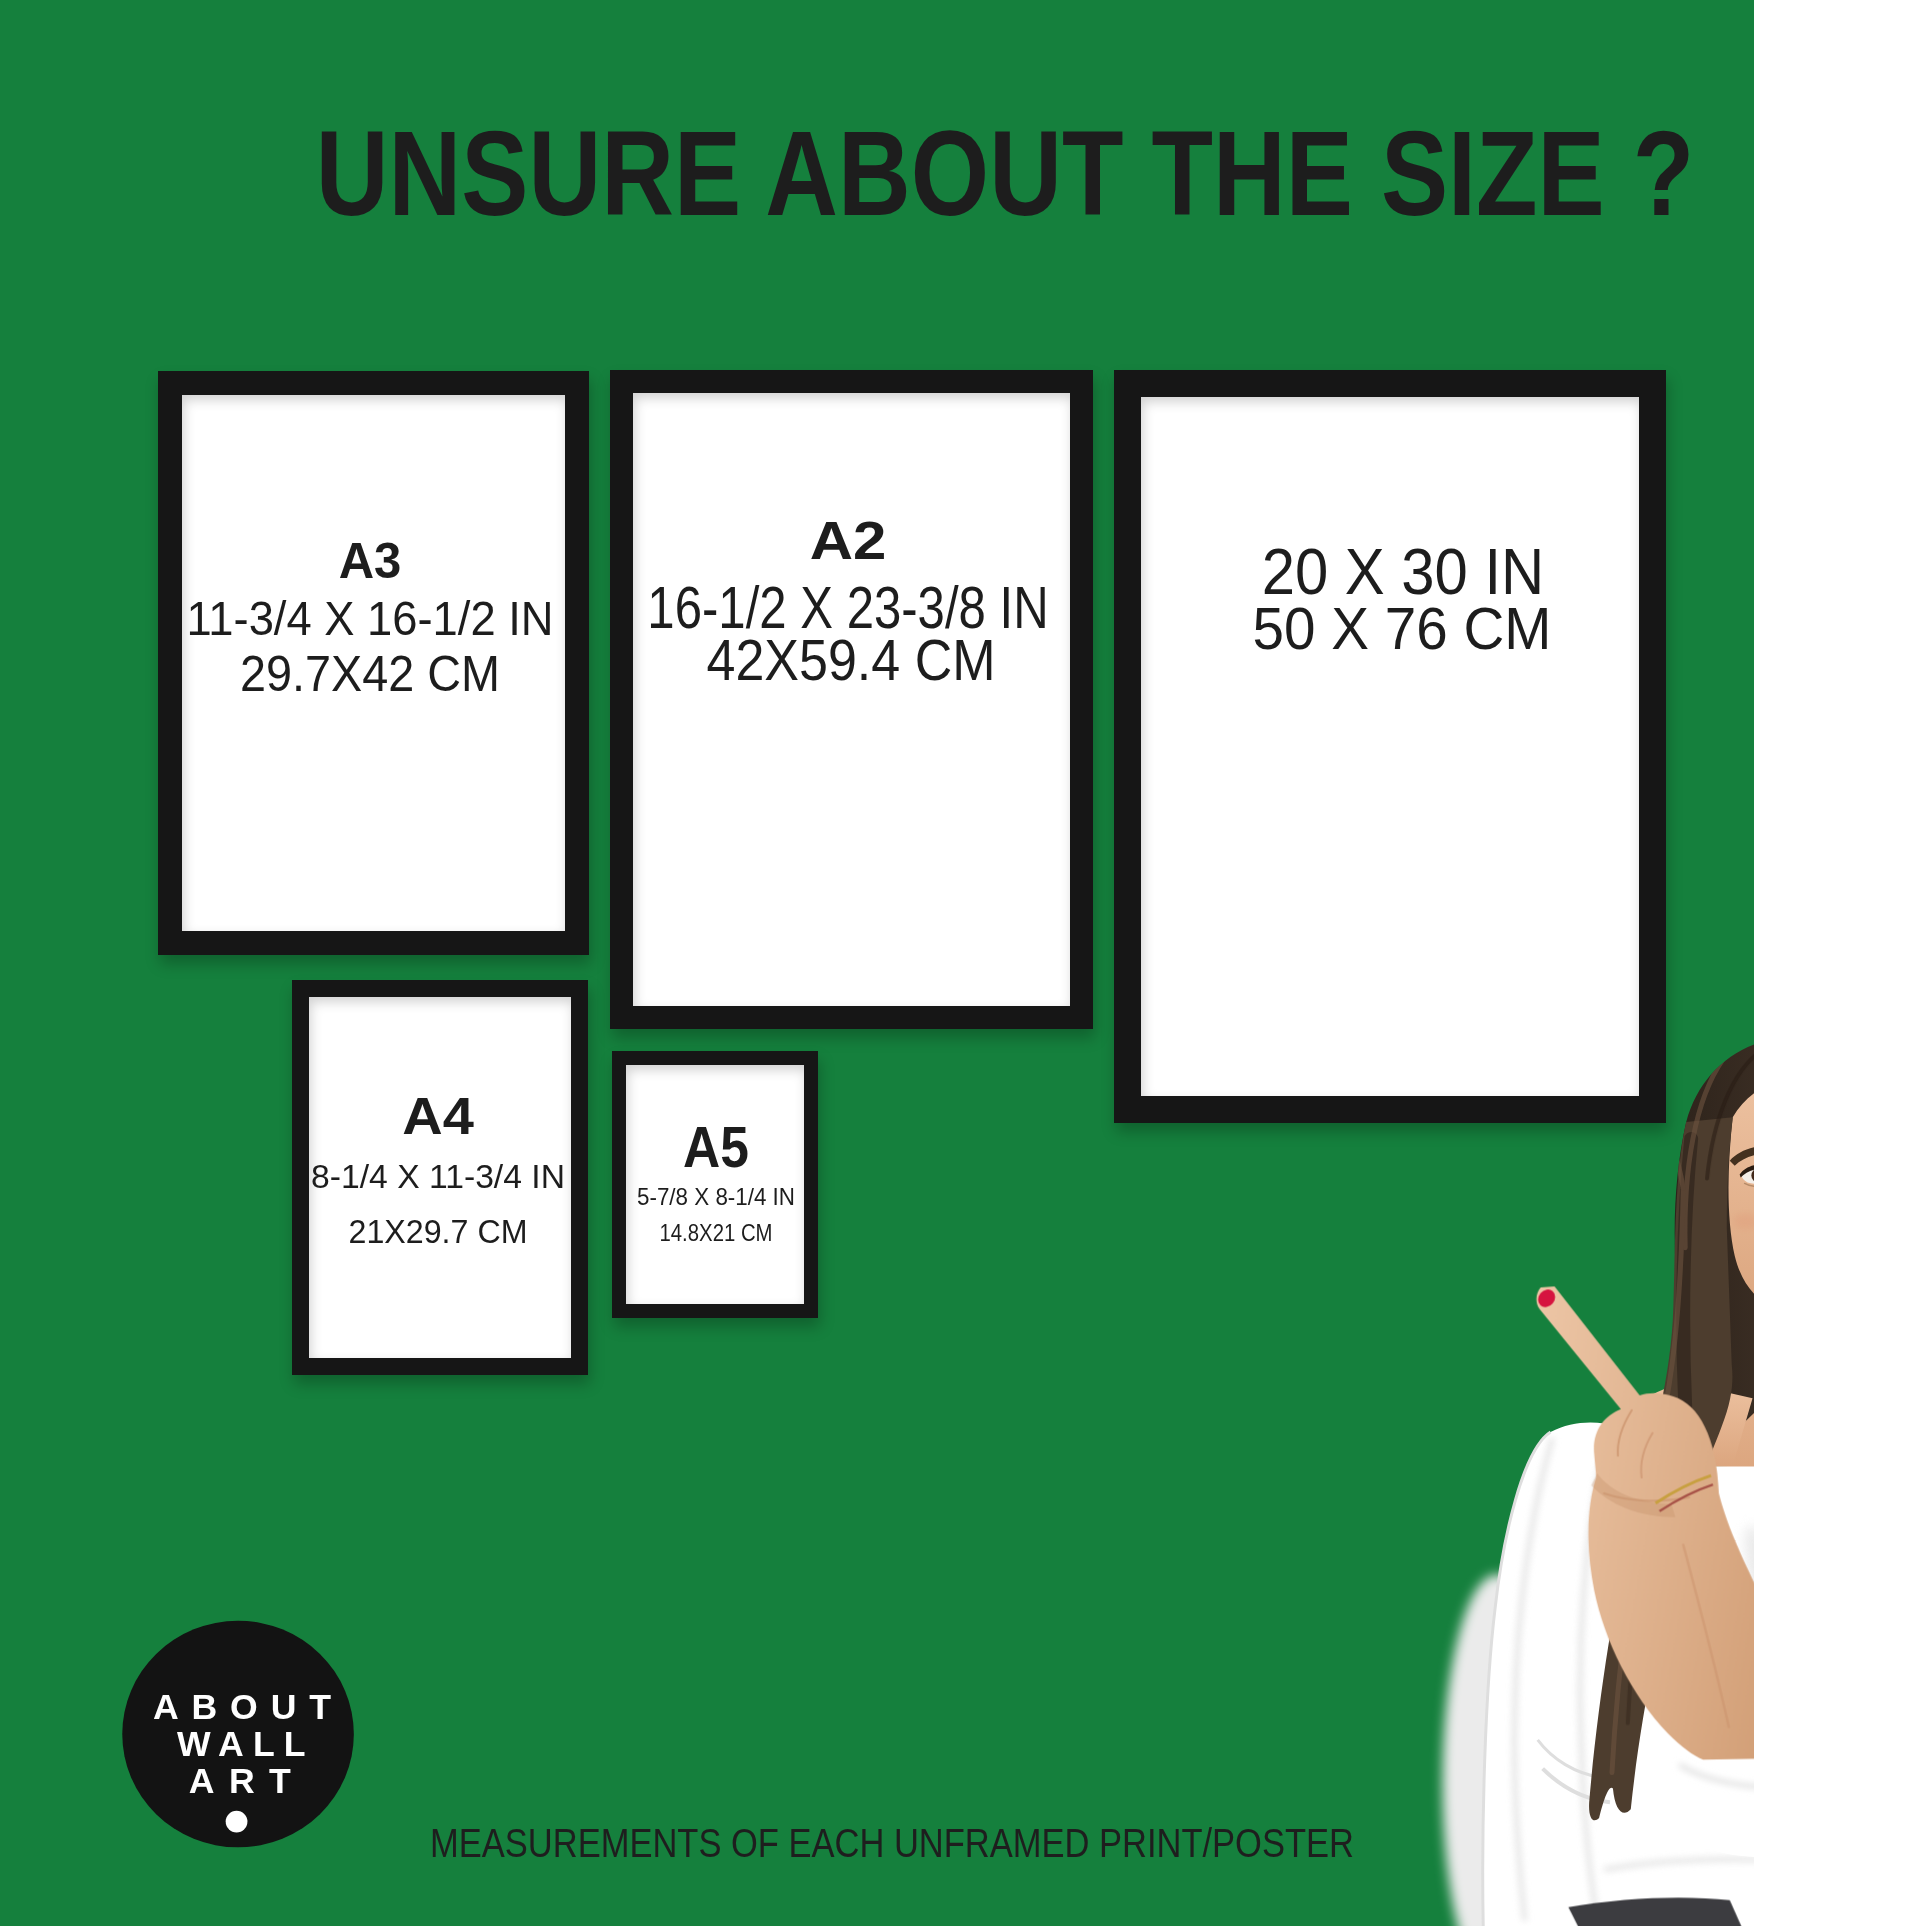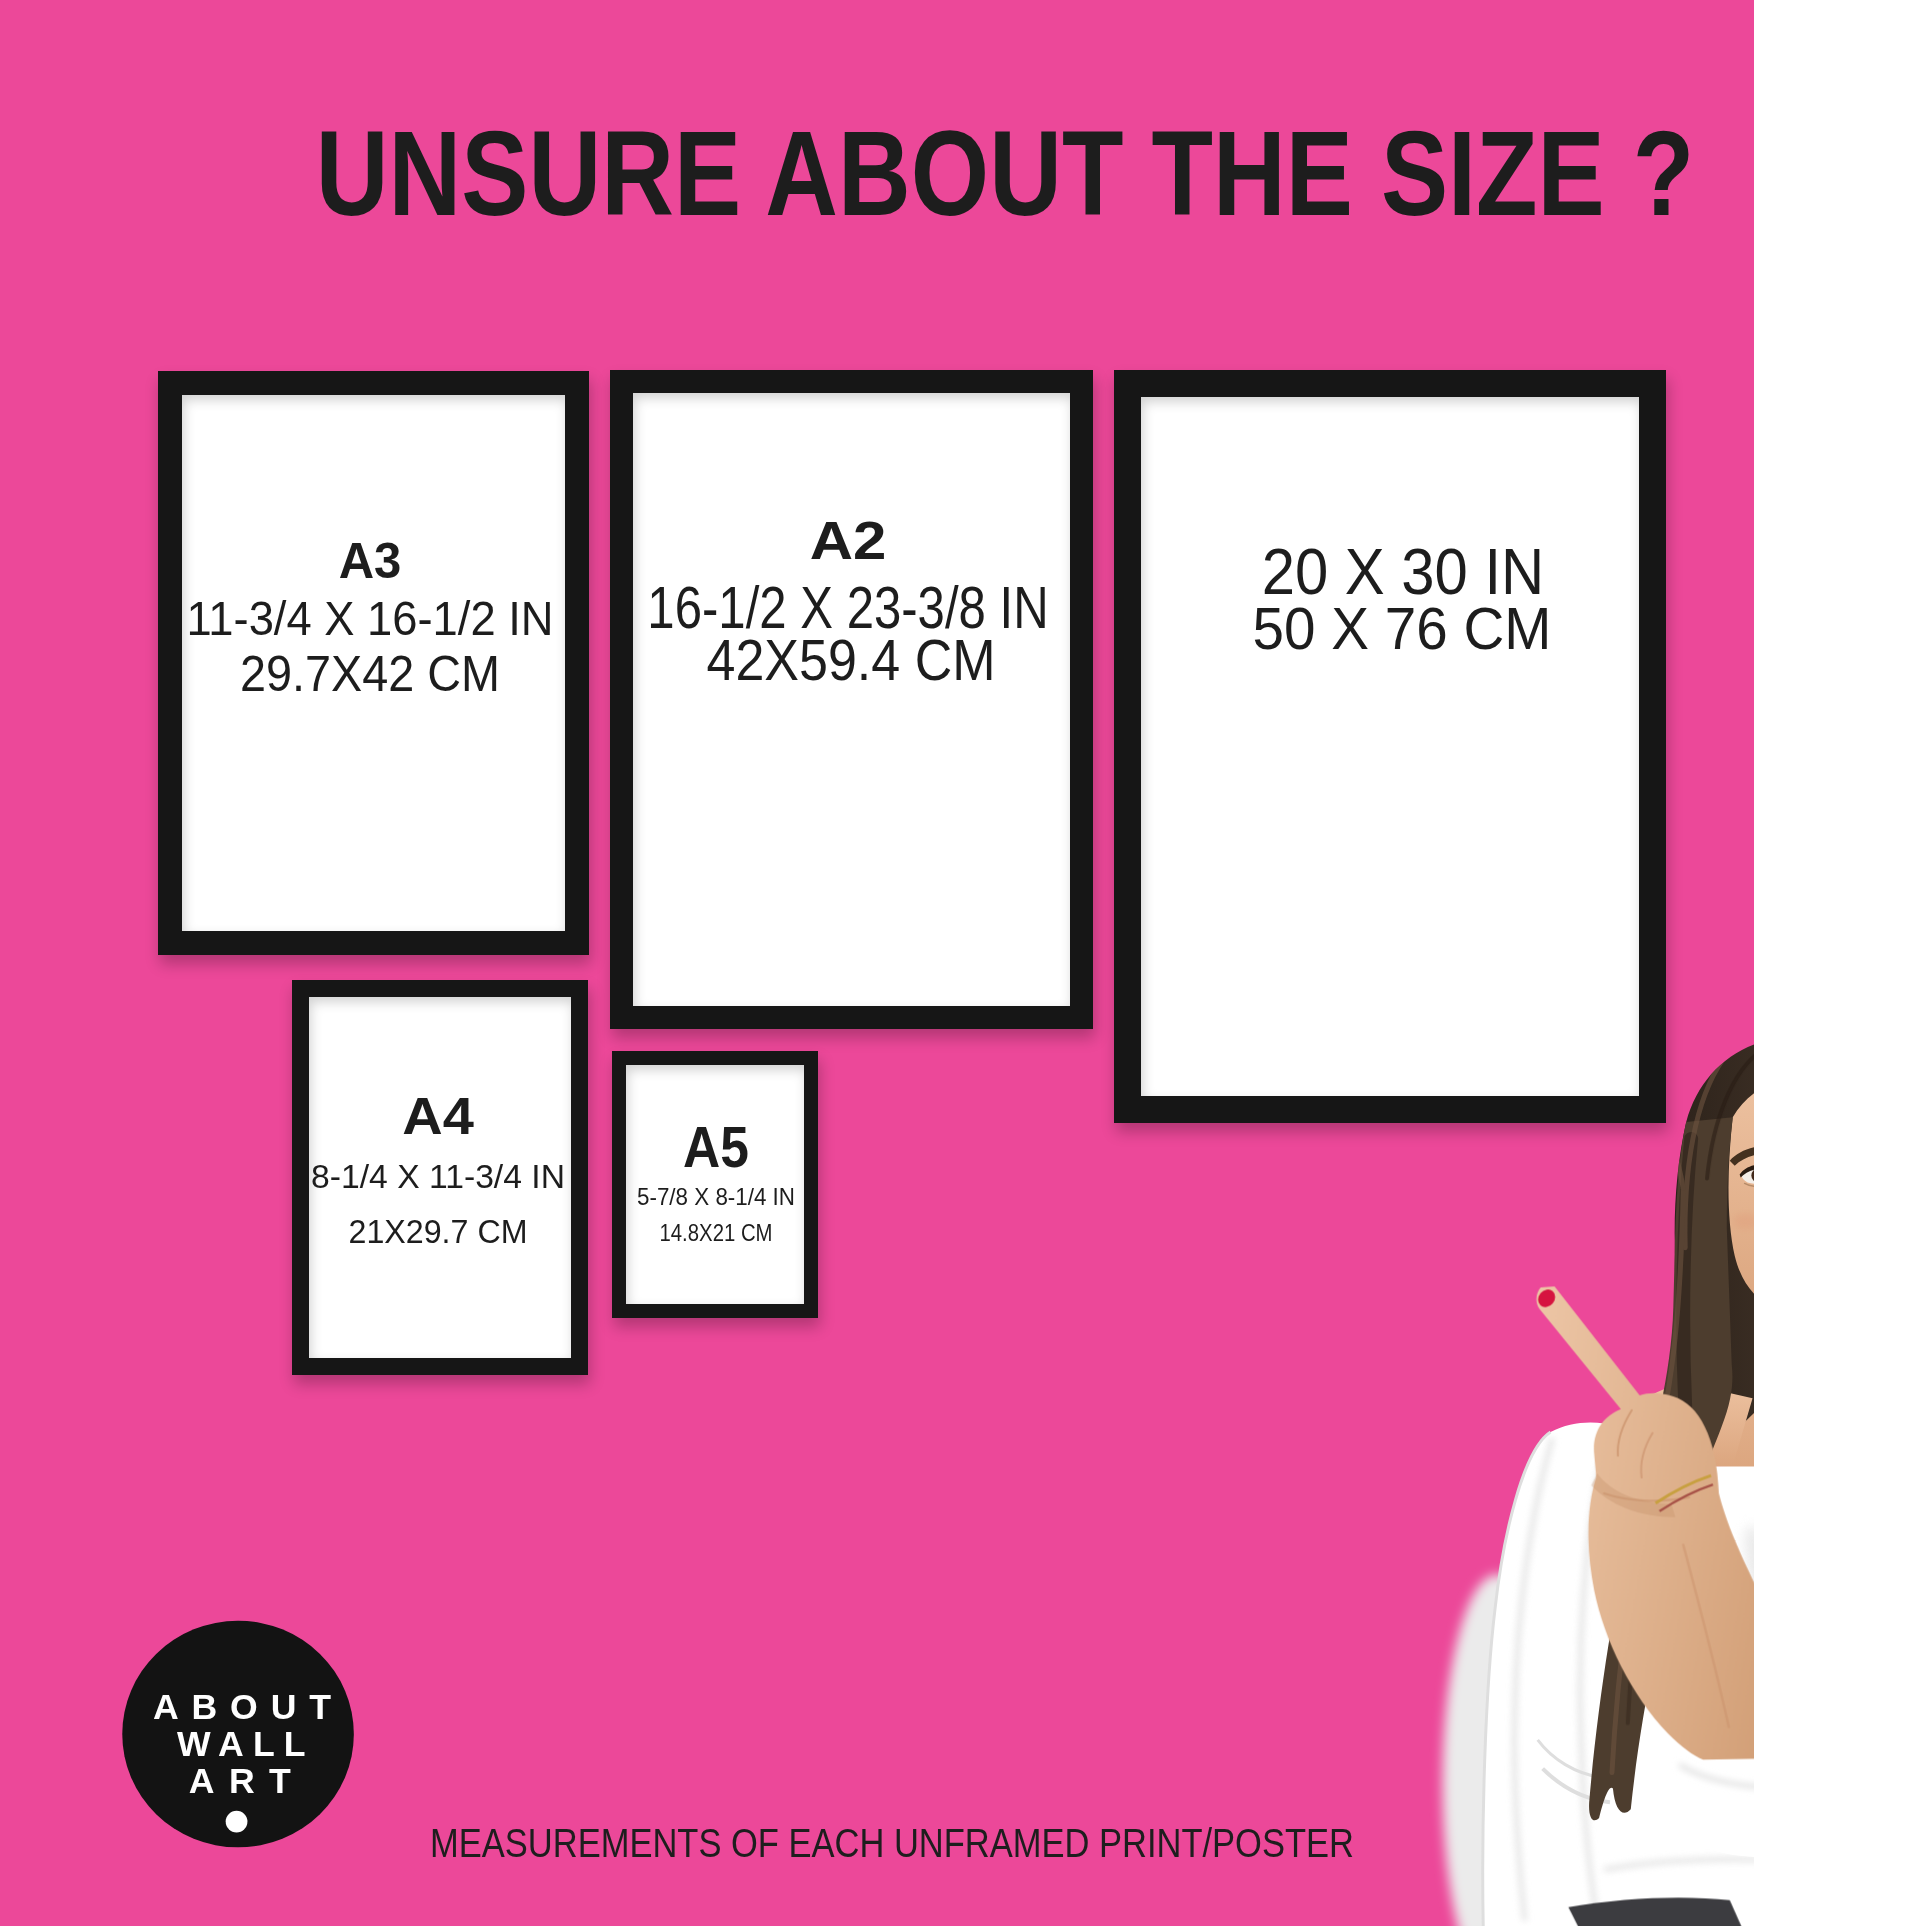--- a/index.html
+++ b/index.html
@@ -1,16 +1,16 @@
 <!DOCTYPE html>
 <html><head>
 <meta charset="utf-8">
 <style>
   html,body{margin:0;padding:0;background:#fff;}
-  #page{position:relative;width:1754px;height:1927px;background:#ec4899;overflow:hidden;
+  #page{position:relative;width:1754px;height:1927px;background:#15803d;overflow:hidden;
         font-family:"Liberation Sans",sans-serif;}
   .frame{position:absolute;background:#161616;box-shadow:2px 9px 14px rgba(0,0,0,0.24);}
   .frame .inner{position:absolute;background:#fff;box-shadow:inset 2px 5px 12px rgba(0,0,0,0.18);}
   .lbl{position:absolute;white-space:nowrap;transform:translate(-50%,-50%);color:#1d1d1d;}
   .b{font-weight:bold;}
 </style>
 </head>
 <body>
 <div id="page">
 

